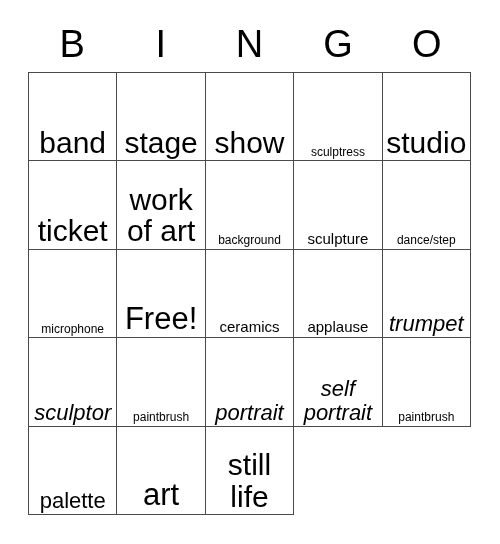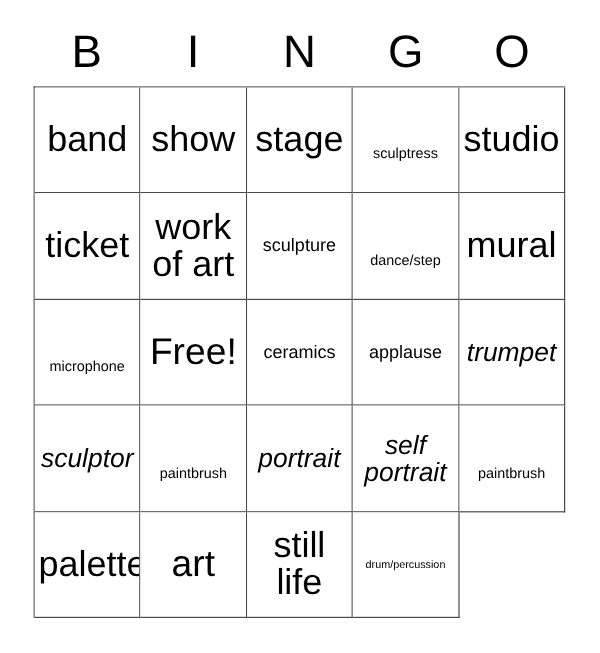--- a/index.html
+++ b/index.html
@@ -56,41 +56,41 @@
     border-top: 1px solid #4a4a4a;
     border-left: 1px solid #4a4a4a;
     box-sizing: border-box;
     background: #ffffff;
   }
   .bingo-cell {
     border-right: 1px solid #4a4a4a;
     border-bottom: 1px solid #4a4a4a;
     box-sizing: border-box;
     display: flex;
-    align-items: center;
+    align-items: flex-end;
     justify-content: center;
     text-align: center;
     padding: 2px 3px;
     overflow: hidden;
     background: #ffffff;
   }
   .cell-text {
     display: block;
     width: 100%;
     text-align: center;
     line-height: 1.05;
     color: #000000;
     white-space: pre-line;
     word-break: normal;
   }
 
   
   .sz-xxl { font-size: 31px; }
   .sz-xl  { font-size: 30px; }
-  .sz-lg  { font-size: 30px; }
+  .sz-lg  { font-size: 22px; }
   .sz-md  { font-size: 22px; font-style: italic; }
   .sz-sm  { font-size: 15px; }
   .sz-xs  { font-size: 12px; margin-top: 24px; }
   .sz-xxs { font-size: 9px; }
 </style>
 </head>
 <body>
 
 <div id="card-root">
 
@@ -100,46 +100,46 @@
       <div class="header-letter">N</div>
       <div class="header-letter">G</div>
       <div class="header-letter">O</div>
     </div>
 
   <div id="bingo-grid">
       <div class="bingo-cell">
         <span class="cell-text sz-xl">band</span>
       </div>
       <div class="bingo-cell">
-        <span class="cell-text sz-xl">show</span>
+        <span class="cell-text sz-xl">stage</span>
       </div>
       <div class="bingo-cell">
-        <span class="cell-text sz-xl">stage</span>
+        <span class="cell-text sz-xl">show</span>
       </div>
       <div class="bingo-cell">
         <span class="cell-text sz-xs">sculptress</span>
       </div>
       <div class="bingo-cell">
         <span class="cell-text sz-xl">studio</span>
       </div>
       <div class="bingo-cell">
         <span class="cell-text sz-xl">ticket</span>
       </div>
       <div class="bingo-cell">
         <span class="cell-text sz-xl">work
 of art</span>
       </div>
       <div class="bingo-cell">
+        <span class="cell-text sz-xs">background</span>
+      </div>
+      <div class="bingo-cell">
         <span class="cell-text sz-sm">sculpture</span>
       </div>
       <div class="bingo-cell">
         <span class="cell-text sz-xs">dance/step</span>
-      </div>
-      <div class="bingo-cell">
-        <span class="cell-text sz-xl">mural</span>
       </div>
       <div class="bingo-cell">
         <span class="cell-text sz-xs">microphone</span>
       </div>
       <div class="bingo-cell">
         <span class="cell-text sz-xxl">Free!</span>
       </div>
       <div class="bingo-cell">
         <span class="cell-text sz-sm">ceramics</span>
       </div>
@@ -168,18 +168,15 @@
       <div class="bingo-cell">
         <span class="cell-text sz-lg">palette</span>
       </div>
       <div class="bingo-cell">
         <span class="cell-text sz-xxl">art</span>
       </div>
       <div class="bingo-cell">
         <span class="cell-text sz-xl">still
 life</span>
       </div>
-      <div class="bingo-cell">
-        <span class="cell-text sz-xxs">drum/percussion</span>
-      </div>
     </div>
 
 </div>
 
 </body></html>

